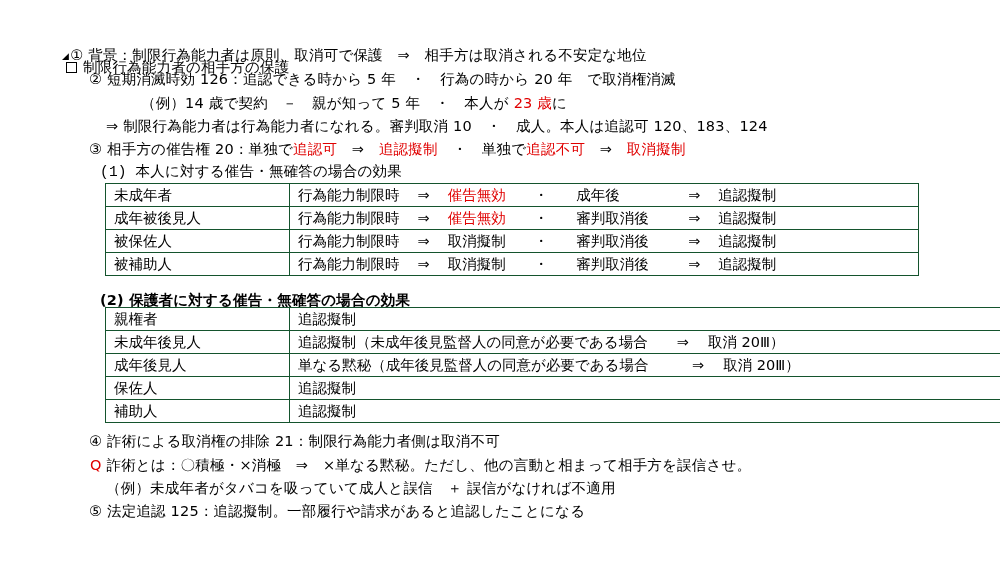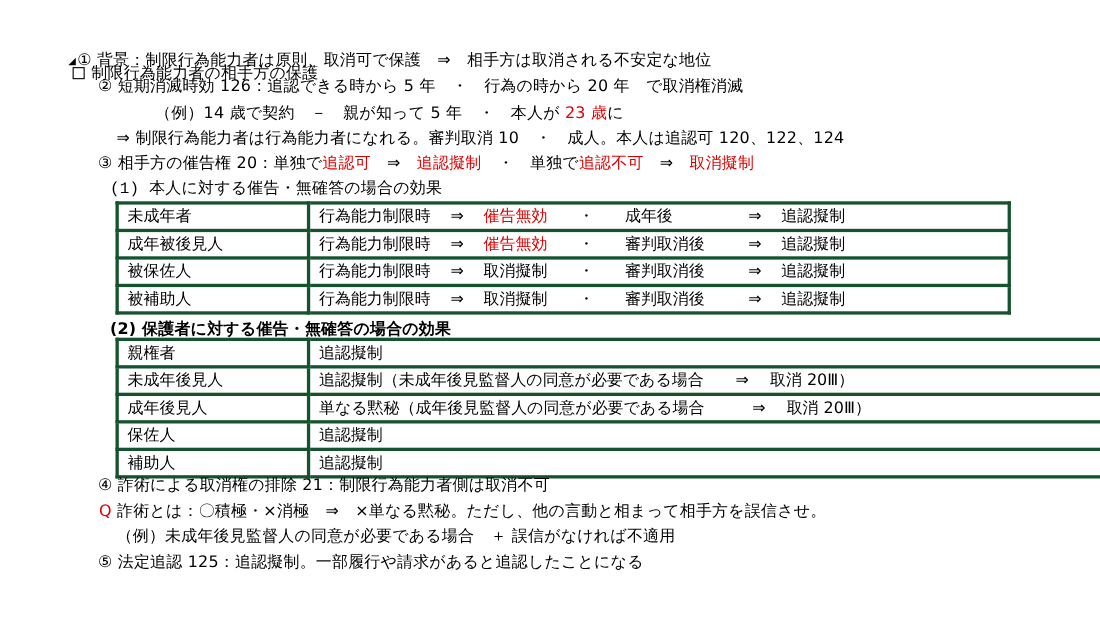--- a/index.html
+++ b/index.html
@@ -3,21 +3,21 @@
 <meta charset="utf-8">
 <style>
   html, body { margin:0; padding:0; background:#fff; }
   body { width:1000px; height:567px; position:relative; overflow:hidden;
          font-family:"DejaVu Sans", "Liberation Sans", sans-serif; color:#000; font-size:14.5px; }
   .line { position:absolute; white-space:nowrap; line-height:20px; letter-spacing:0.2px; }
   .red { color:#e00000; }
   .sq { display:inline-block; width:11px; height:11px; border:1.5px solid #000; margin-right:6px; vertical-align:-1px; box-sizing:border-box; }
   .tri { font-size:9px; margin-right:1px; vertical-align:1px; }
   table { position:absolute; border-collapse:collapse; font-size:14.5px; }
-  td { border:3px solid #14532d; height:22px; padding:0 4px 0 8px; white-space:nowrap; line-height:22px; }
+  td { border:1px solid #14532d; height:22px; padding:0 16px 0 8px; white-space:nowrap; line-height:22px; }
   td.c1 { width:159px; }
   .gap1 { display:inline-block; width:18px; }
   .gap2 { display:inline-block; width:28px; }
 </style>
 </head>
 <body>
 
 <div class="line" style="left:66px;top:21px;margin-top:36px;">
   <span class="sq"></span><span>制限行為能力者の相手方の保護</span>
 </div>
@@ -28,21 +28,21 @@
 
 <div class="line" style="left:89px;top:69px;text-align:center;">
   <span>②</span><span> 短期消滅時効 126：追認できる時から 5 年　・　行為の時から 20 年　で取消権消滅</span>
 </div>
 
 <div class="line" style="left:95px;top:93px;margin-left:46px;">
   <span>（例）14 歳で契約　－　親が知って 5 年　・　本人が </span><span class="red">23 歳</span><span>に</span>
 </div>
 
 <div class="line" style="left:106px;top:116px;">
-  <span>⇒ 制限行為能力者は行為能力者になれる。審判取消 10　・　成人。本人は追認可 120、122、124</span>
+  <span>⇒ 制限行為能力者は行為能力者になれる。審判取消 10　・　成人。本人は追認可 120、183、124</span>
 </div>
 
 <div class="line" style="left:89px;top:139px;">
   <span>③</span><span> 相手方の催告権 20：単独で</span><span class="red">追認可</span><span>　⇒　</span><span class="red">追認擬制</span><span>　・　単独で</span><span class="red">追認不可</span><span>　⇒　</span><span class="red">取消擬制</span>
 </div>
 
 <div class="line" style="left:100px;top:162px;font-family:Liberation Mono, monospace;">
   <span>(1) 本人に対する催告・無確答の場合の効果</span>
 </div>
 
@@ -98,18 +98,18 @@
 
 <div class="line" style="left:89px;top:431px;">
   <span>④</span><span> 詐術による取消権の排除 21：制限行為能力者側は取消不可</span>
 </div>
 
 <div class="line" style="left:90px;top:455px;">
   <span class="red">Q</span><span> 詐術とは：〇積極・×消極　⇒　×単なる黙秘。ただし、他の言動と相まって相手方を誤信させ。</span>
 </div>
 
 <div class="line" style="left:106px;top:478px;">
-  <span>（例）未成年後見監督人の同意が必要である場合　＋ 誤信がなければ不適用</span>
+  <span>（例）未成年者がタバコを吸っていて成人と誤信　＋ 誤信がなければ不適用</span>
 </div>
 
 <div class="line" style="left:89px;top:501px;">
   <span>⑤</span><span> 法定追認 125：追認擬制。一部履行や請求があると追認したことになる</span>
 </div>
 
 </body></html>

